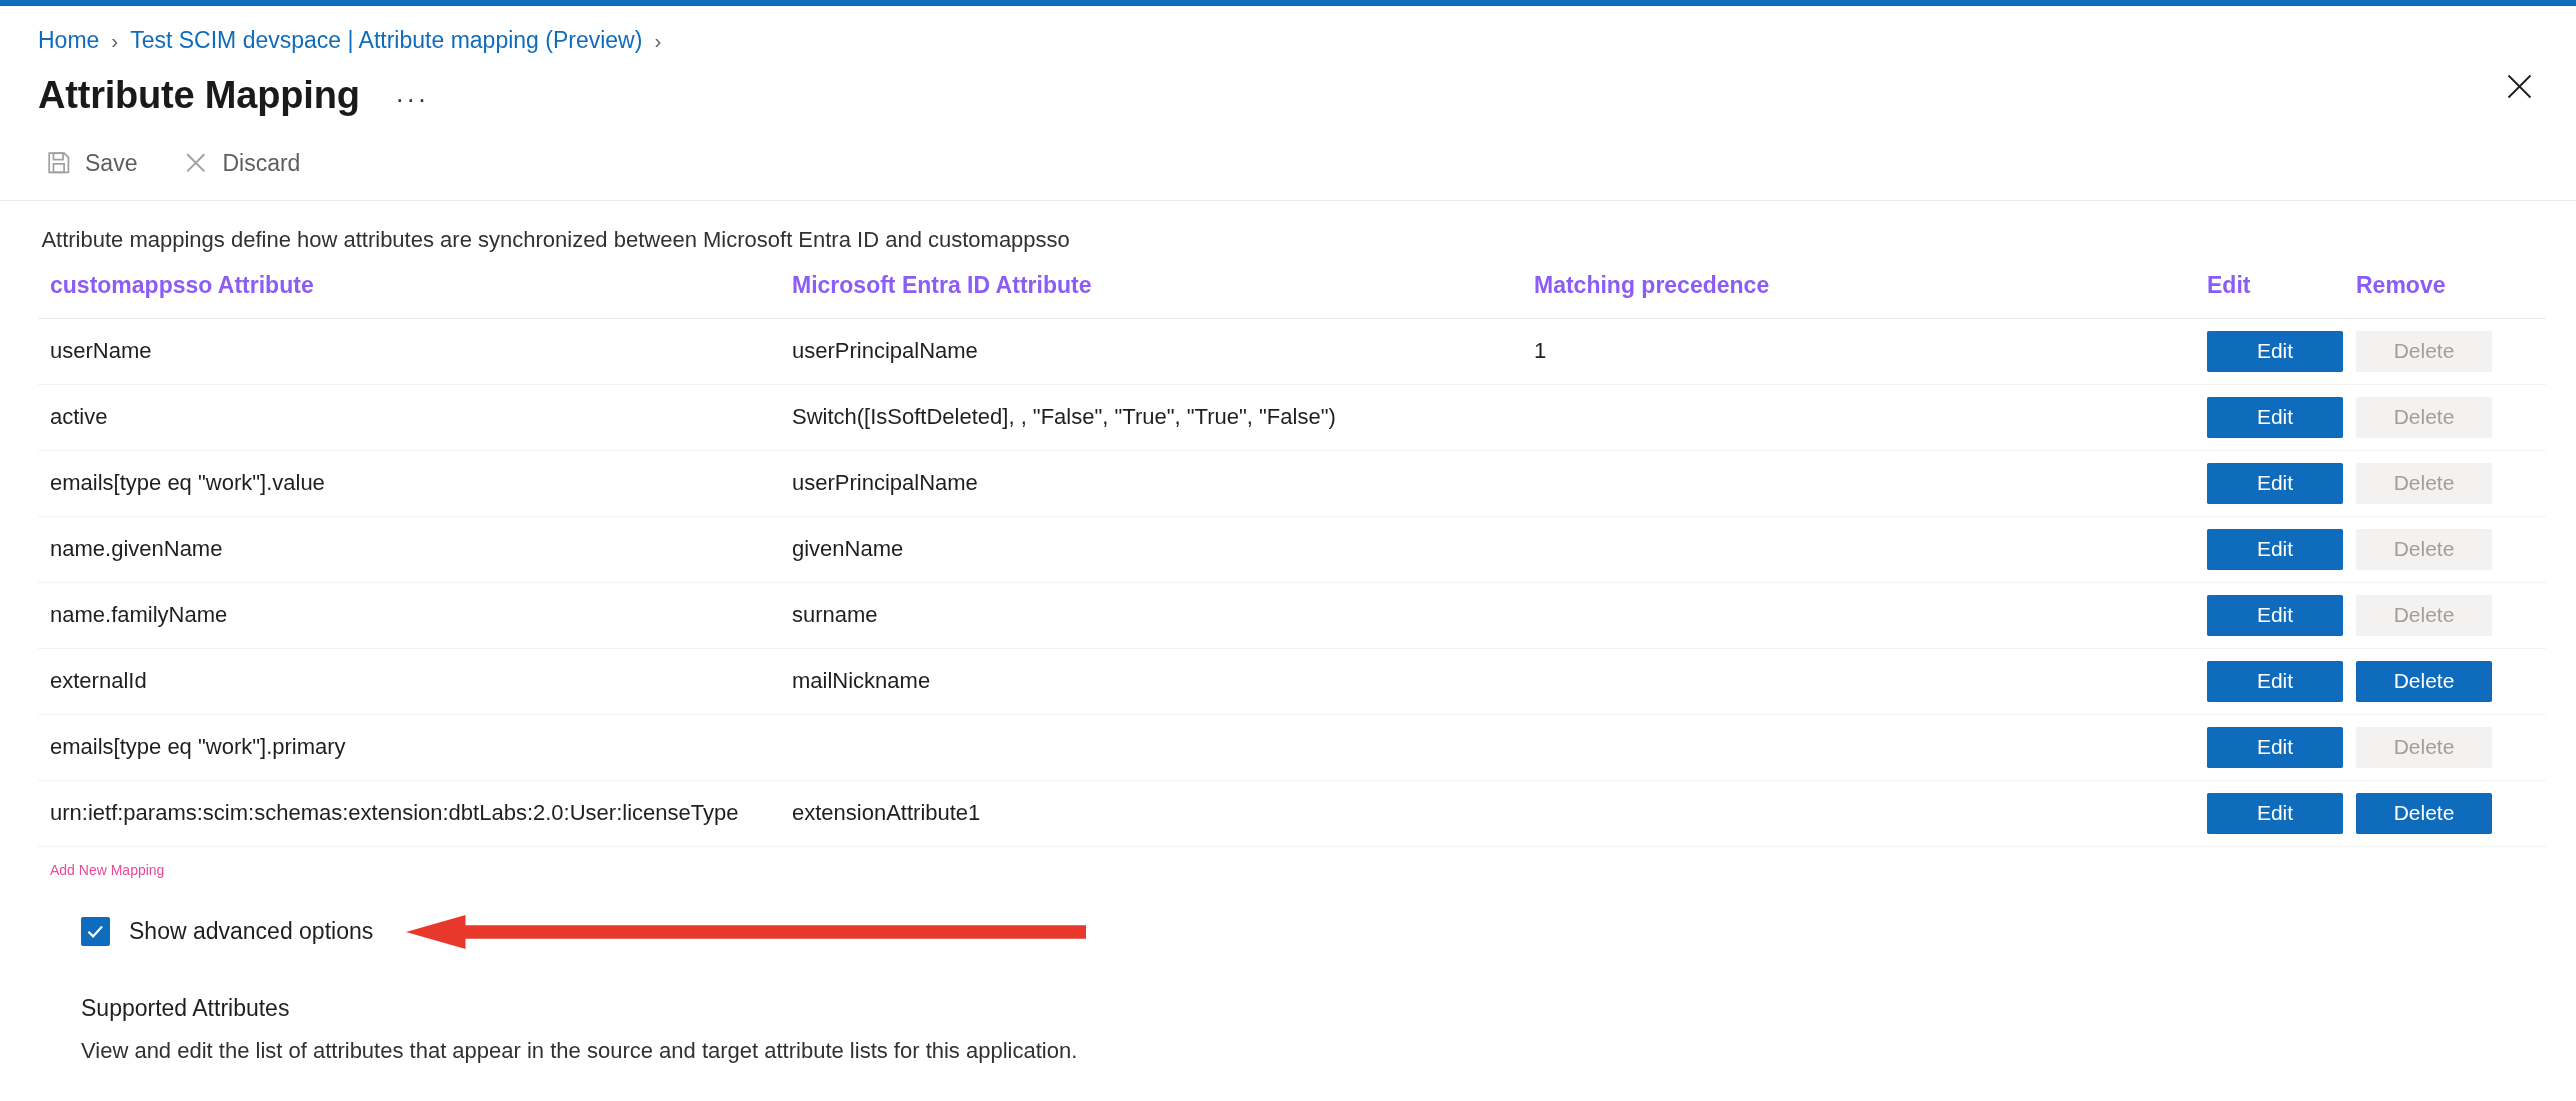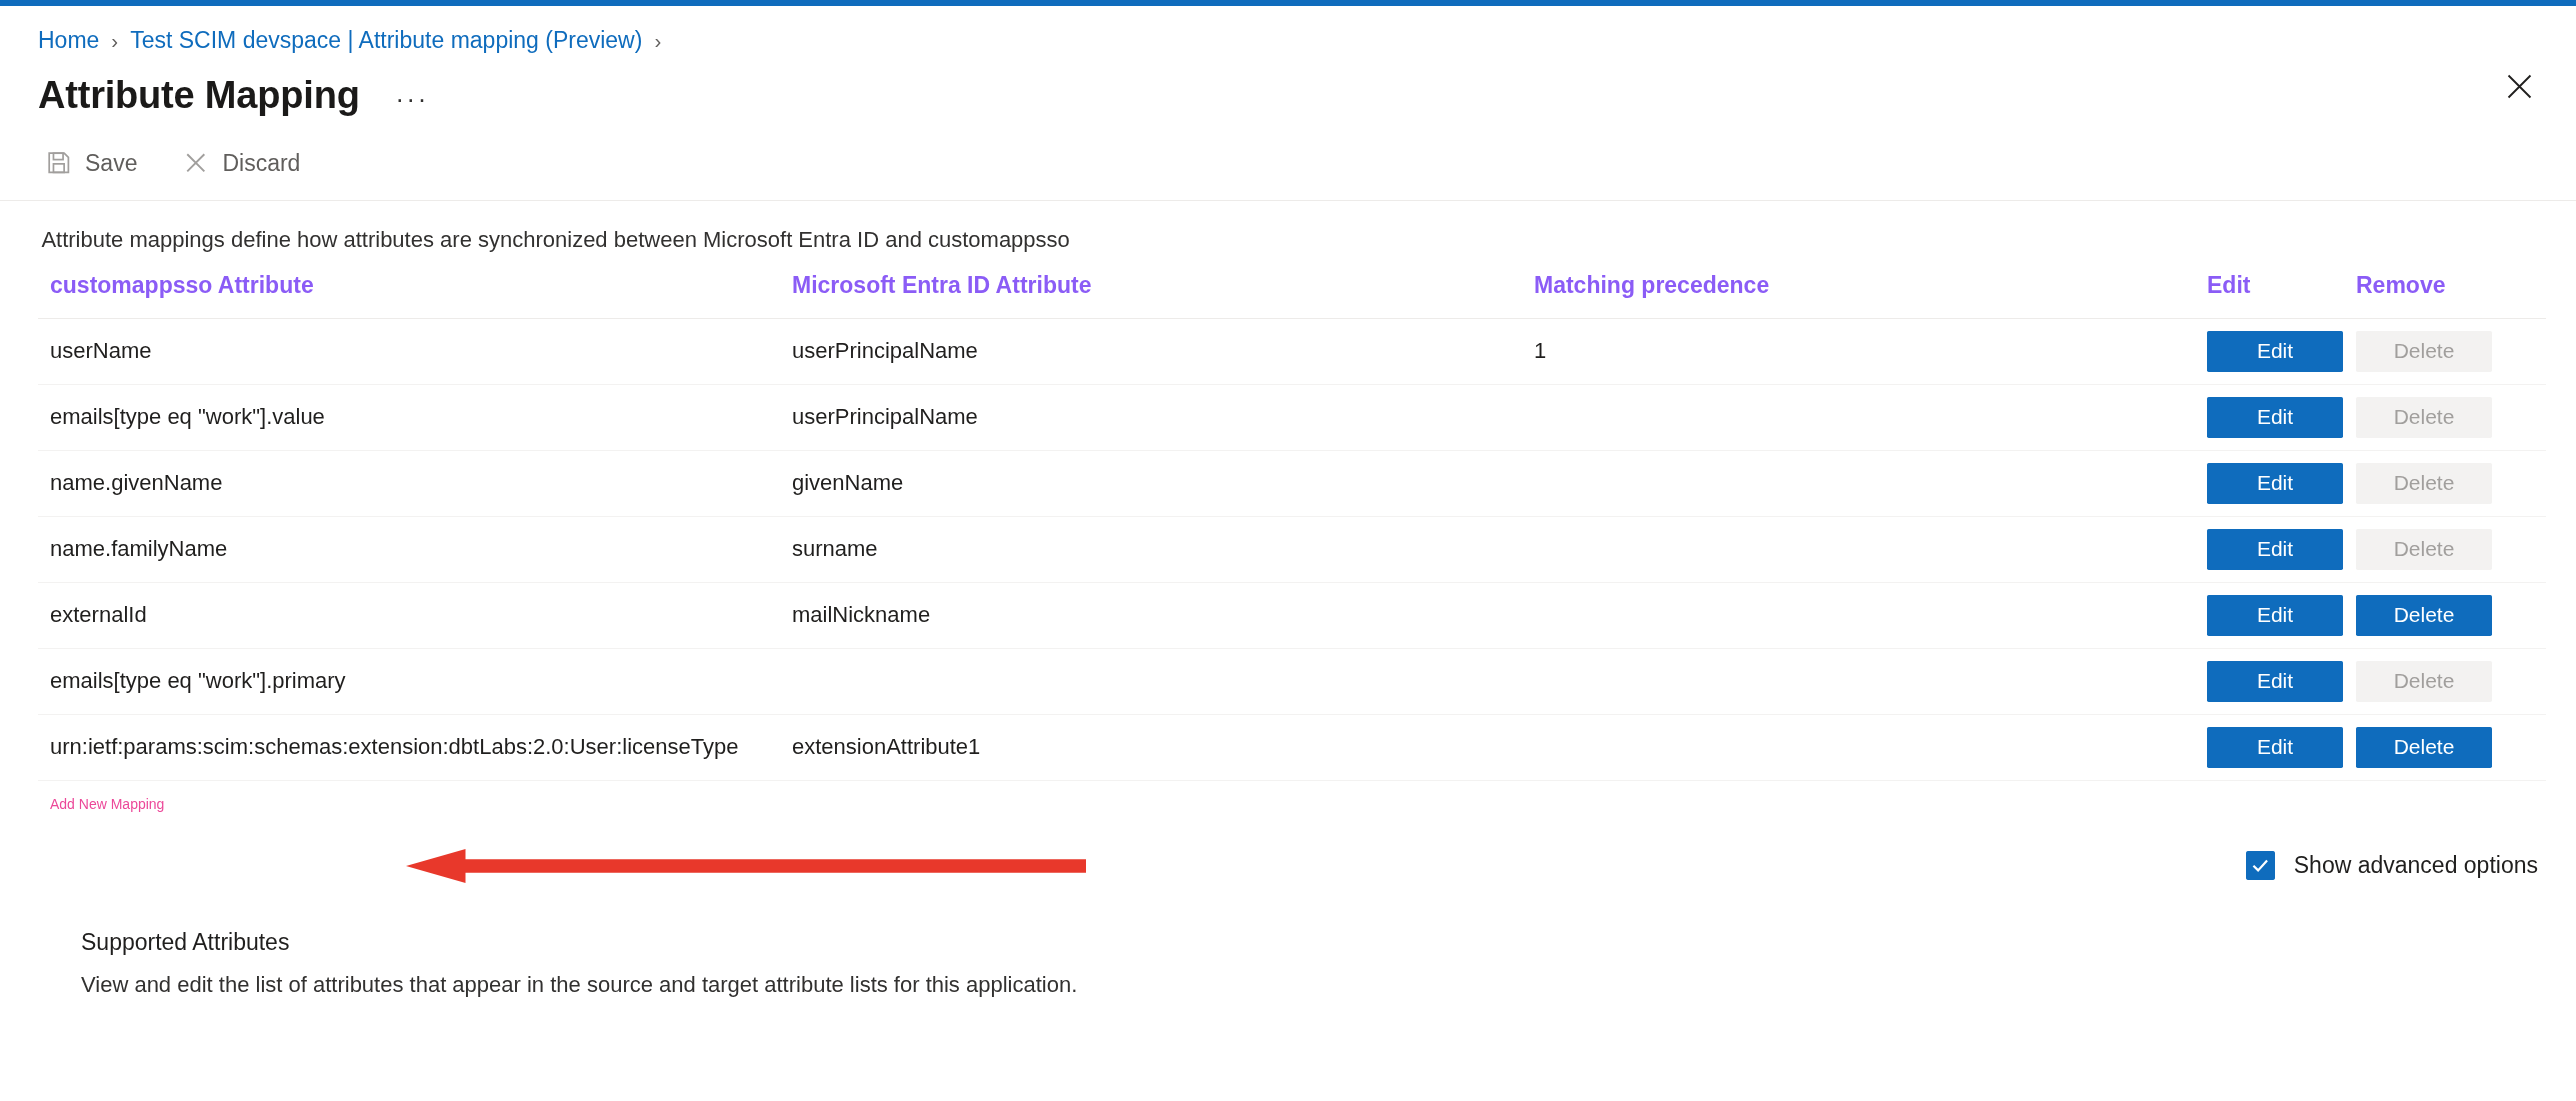--- a/index.html
+++ b/index.html
@@ -177,21 +177,20 @@
     color: #ec4899;
     text-decoration: none;
     cursor: pointer;
   }
   
   .checkbox-row {
     display: flex;
     align-items: center;
     margin: 36px 0 0 43px;
     position: relative;
-    justify-content: flex-end;
   }
   .checkbox {
     width: 29px;
     height: 29px;
     background: #0f6cbd;
     border: 0.9px solid #0f6cbd;
     border-radius: 1.7px;
     display: flex;
     align-items: center;
     justify-content: center;
@@ -292,20 +291,27 @@
       </thead>
       <tbody id="mapping-body">
           <tr>
             <td>userName</td>
             <td>userPrincipalName</td>
             <td>1</td>
             <td><button class="btn btn-primary">Edit</button></td>
             <td><button class="btn btn-disabled">Delete</button></td>
           </tr>
           <tr>
+            <td>active</td>
+            <td>Switch([IsSoftDeleted], , "False", "True", "True", "False")</td>
+            <td></td>
+            <td><button class="btn btn-primary">Edit</button></td>
+            <td><button class="btn btn-disabled">Delete</button></td>
+          </tr>
+          <tr>
             <td>emails[type eq "work"].value</td>
             <td>userPrincipalName</td>
             <td></td>
             <td><button class="btn btn-primary">Edit</button></td>
             <td><button class="btn btn-disabled">Delete</button></td>
           </tr>
           <tr>
             <td>name.givenName</td>
             <td>givenName</td>
             <td></td>

